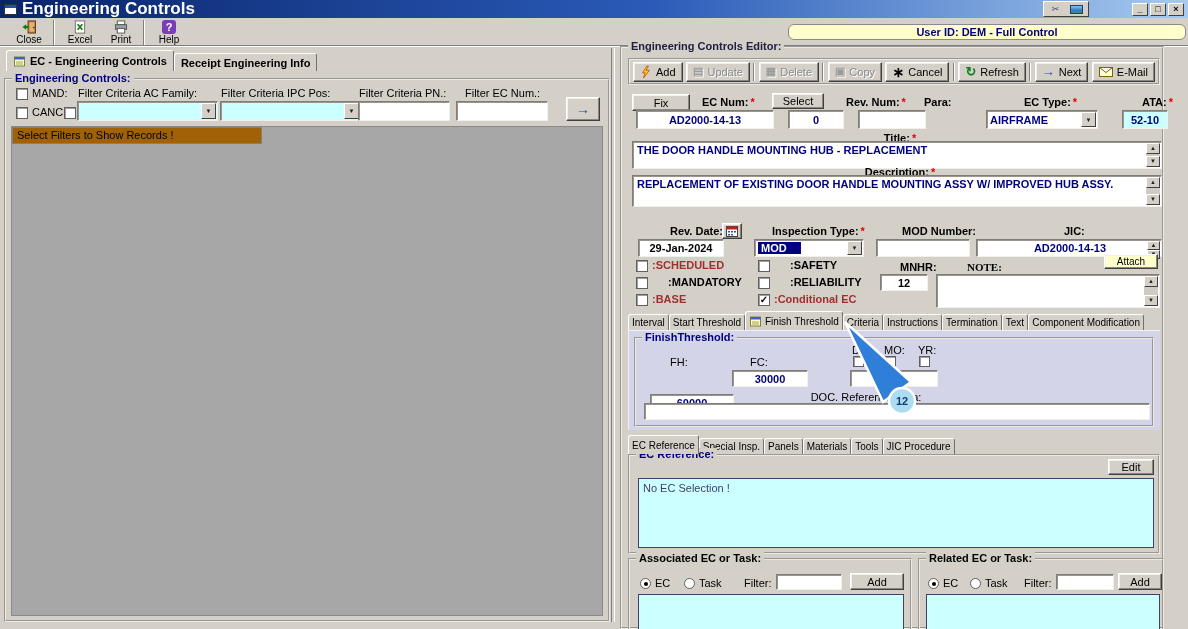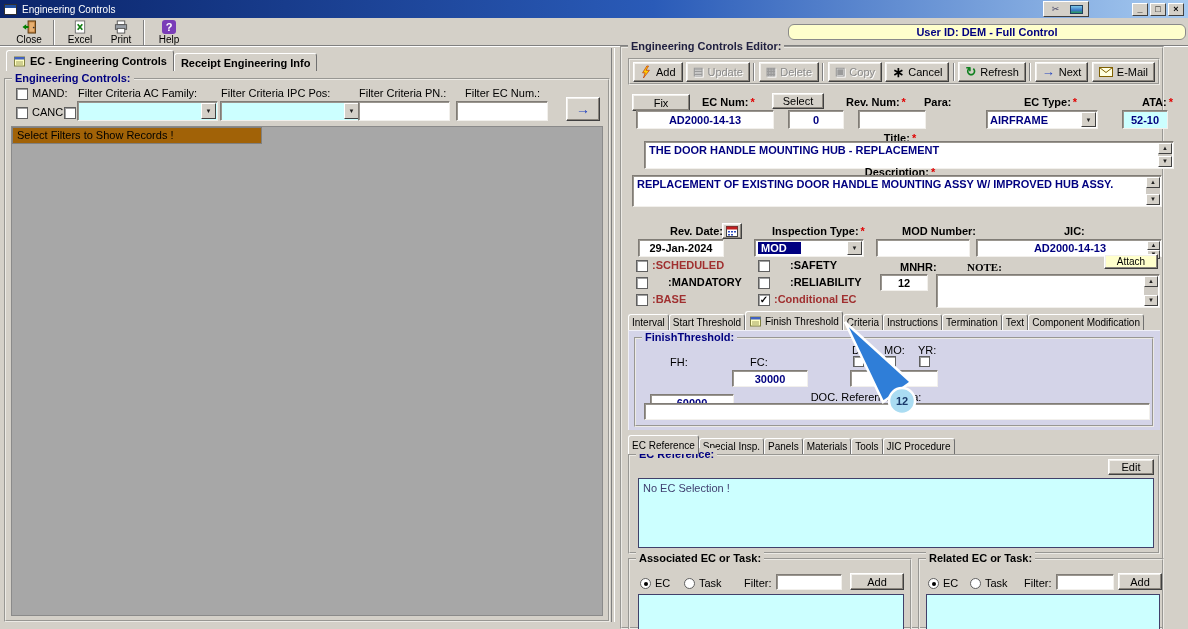--- a/index.html
+++ b/index.html
@@ -8,21 +8,21 @@
   #screen { position:relative; width:1188px; height:629px; background:#d4d0c8; overflow:hidden; }
   .abs { position:absolute; }
   .b { font-weight:bold;padding-left:16px; }
   .navy { color:#000080; }
   .flagred { color:#a03030; font-weight:bold; }
   .req { color:#e00000; font-weight:bold; margin-left:2px; }
   .lbl { white-space:nowrap; }
 
   
   .titlebar { background:linear-gradient(90deg,#0a246a 0%,#2a5bb8 55%,#a6caf0 100%); color:#fff; display:flex; align-items:center; padding:0 4px; gap:5px; }
-  .title-text { font-weight:normal; font-size:10px; }
+  .title-text { font-weight:bold; font-size:17px; }
   .app-ico { width:13px; height:11px; background:#fff; border:1px solid #303030; display:inline-block; }
   .app-ico::before { content:""; display:block; height:3px; background:#2050a0; }
   .tspacer { flex:1; }
   .tbx { display:flex; gap:2px; background:#d4d0c8; border:1px solid; border-color:#fff #404040 #404040 #fff; padding:1px 2px; margin-right:38px; }
   .tbx-btn { width:19px; height:12px; display:flex; align-items:center; justify-content:center; background:#d4d0c8; font-size:9px; color:#446; }
   .img-ico { width:13px; height:9px; display:inline-block; background:linear-gradient(180deg,#7ec8e8 0%,#3a78c8 60%,#2a9a5a 100%); border:1px solid #204060; }
   .winbtn { width:16px; height:13px; background:#d4d0c8; border:1px solid; border-color:#fff #404040 #404040 #fff; font-size:9px; font-weight:bold; display:inline-flex; align-items:center; justify-content:center; color:#000; }
 
   .btn { background:#d4d0c8; border:1px solid; border-color:#fff #404040 #404040 #fff; box-shadow:inset -1px -1px 0 #8a857d, inset 1px 1px 0 #f2f0ec; display:inline-flex; align-items:center; justify-content:center; cursor:default; font-size:11px; }
   .sunken { background:#fff; border:1px solid; border-color:#807c76 #f2f0ec #f2f0ec #807c76; box-shadow:inset 1px 1px 0 #9a968f; }
@@ -256,21 +256,21 @@
     <input class="tf cen vnavy" style="left: 166px; top: 62px; width: 56px; height: 19px;" value="0">
     <span class="abs b" style="left:227px;top:64px;">-</span>
     <input class="tf" style="left: 236px; top: 62px; width: 68px; height: 19px;" value="">
     <span class="combo" style="left:364px;top:62px;width:112px;height:19px;">
       <span class="cval navy b">AIRFRAME</span>
       <span class="dbtn">▼</span>
     </span>
     <input class="tf cy cen vnavy" style="left: 500px; top: 62px; width: 46px; height: 19px;" value="52-10">
 
     <span class="abs lbl b" style="left:0;top:84px;width:540px;text-align:center;"><span>Title:</span><span class="req">*</span></span>
-    <div class="textbox navy b" style="left:22px;top:93px;width:530px;height:28px;">
+    <div class="textbox navy b" style="left:10px;top:93px;width:530px;height:28px;">
       <span>THE DOOR HANDLE MOUNTING HUB - REPLACEMENT</span>
       <span class="ms">
         <span class="msb">▲</span>
         <span class="msb">▼</span>
       </span>
     </div>
 
     <span class="abs lbl b" style="left:0;top:118px;width:540px;text-align:center;"><span>Description:</span><span class="req">*</span></span>
     <div class="textbox navy b" style="left:10px;top:127px;width:530px;height:32px;">
       <span>REPLACEMENT OF EXISTING DOOR HANDLE MOUNTING ASSY W/ IMPROVED HUB ASSY.</span>

